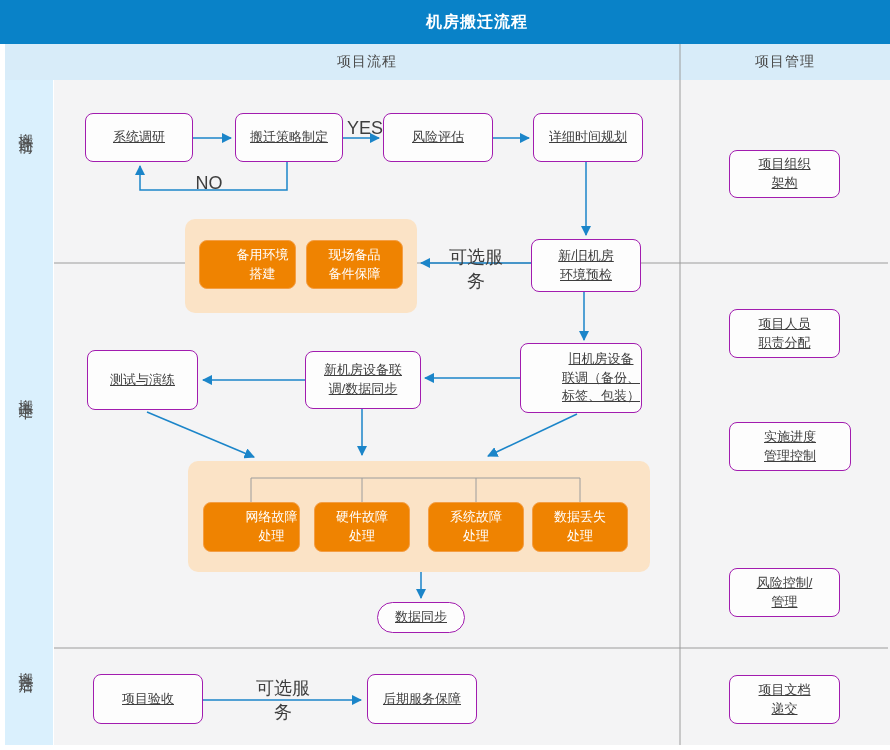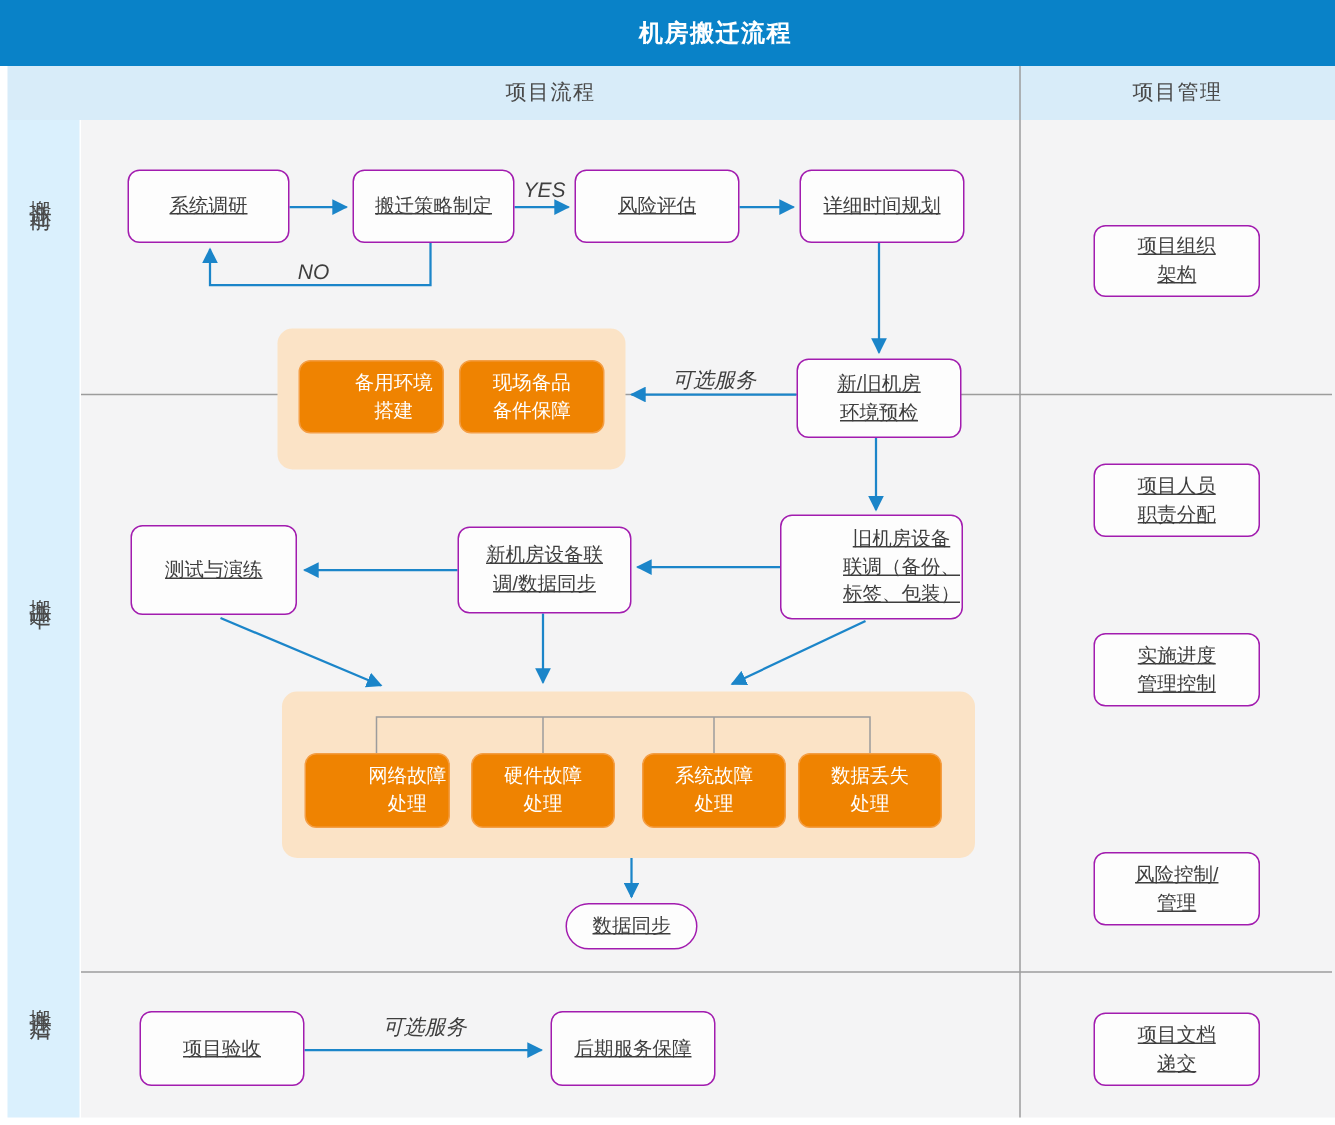--- a/index.html
+++ b/index.html
@@ -41,21 +41,21 @@
   }
   .blue{
     background:#fdfdfd;border:1px solid #a21caf;border-radius:8px;color:#3e3e3e;text-decoration:underline;
   }
   .pill{border-radius:16px;}
   .orange{
     background:#ef8301;border:1px solid #f49e44;border-radius:8px;color:#ffffff;
   }
   
   .edge-label{
-    position:absolute;font-size:14px;color:#3e3e3e;text-align:center;font-style:italic;
+    position:absolute;font-size:18px;color:#3e3e3e;text-align:center;
   }
 </style>
 </head>
 <body>
 
 <div class="stage">
 
   <div class="titlebar">机房搬迁流程</div>
 
   <div class="colstrip"></div>
@@ -139,21 +139,21 @@
 
   <div class="node blue pill" style="left:377px;top:602px;width:88px;height:31px;">数据同步</div>
 
   <div class="node blue" style="left:93px;top:674px;width:110px;height:50px;">项目验收</div>
   <div class="node blue" style="left:367px;top:674px;width:110px;height:50px;">后期服务保障</div>
 
   <div class="node blue" style="left:729px;top:150px;width:111px;height:48px;">项目组织
 架构</div>
   <div class="node blue" style="left:729px;top:309px;width:111px;height:49px;">项目人员
 职责分配</div>
-  <div class="node blue" style="left:729px;top:422px;width:111px;height:49px;">实施进度
+  <div class="node blue" style="left:729px;top:422px;width:122px;height:49px;">实施进度
 管理控制</div>
   <div class="node blue" style="left:729px;top:536px;width:111px;height:49px;margin-top:32px;">风险控制/
 管理</div>
   <div class="node blue" style="left:729px;top:675px;width:111px;height:49px;">项目文档
 递交</div>
 
   <div class="edge-label" style="left:347px;top:118px;width:32px;">YES</div>
   <div class="edge-label" style="left:194px;top:173px;width:30px;">NO</div>
   <div class="edge-label" style="left:445px;top:245px;width:62px;">可选服务</div>
   <div class="edge-label" style="left:252px;top:676px;width:62px;">可选服务</div>

